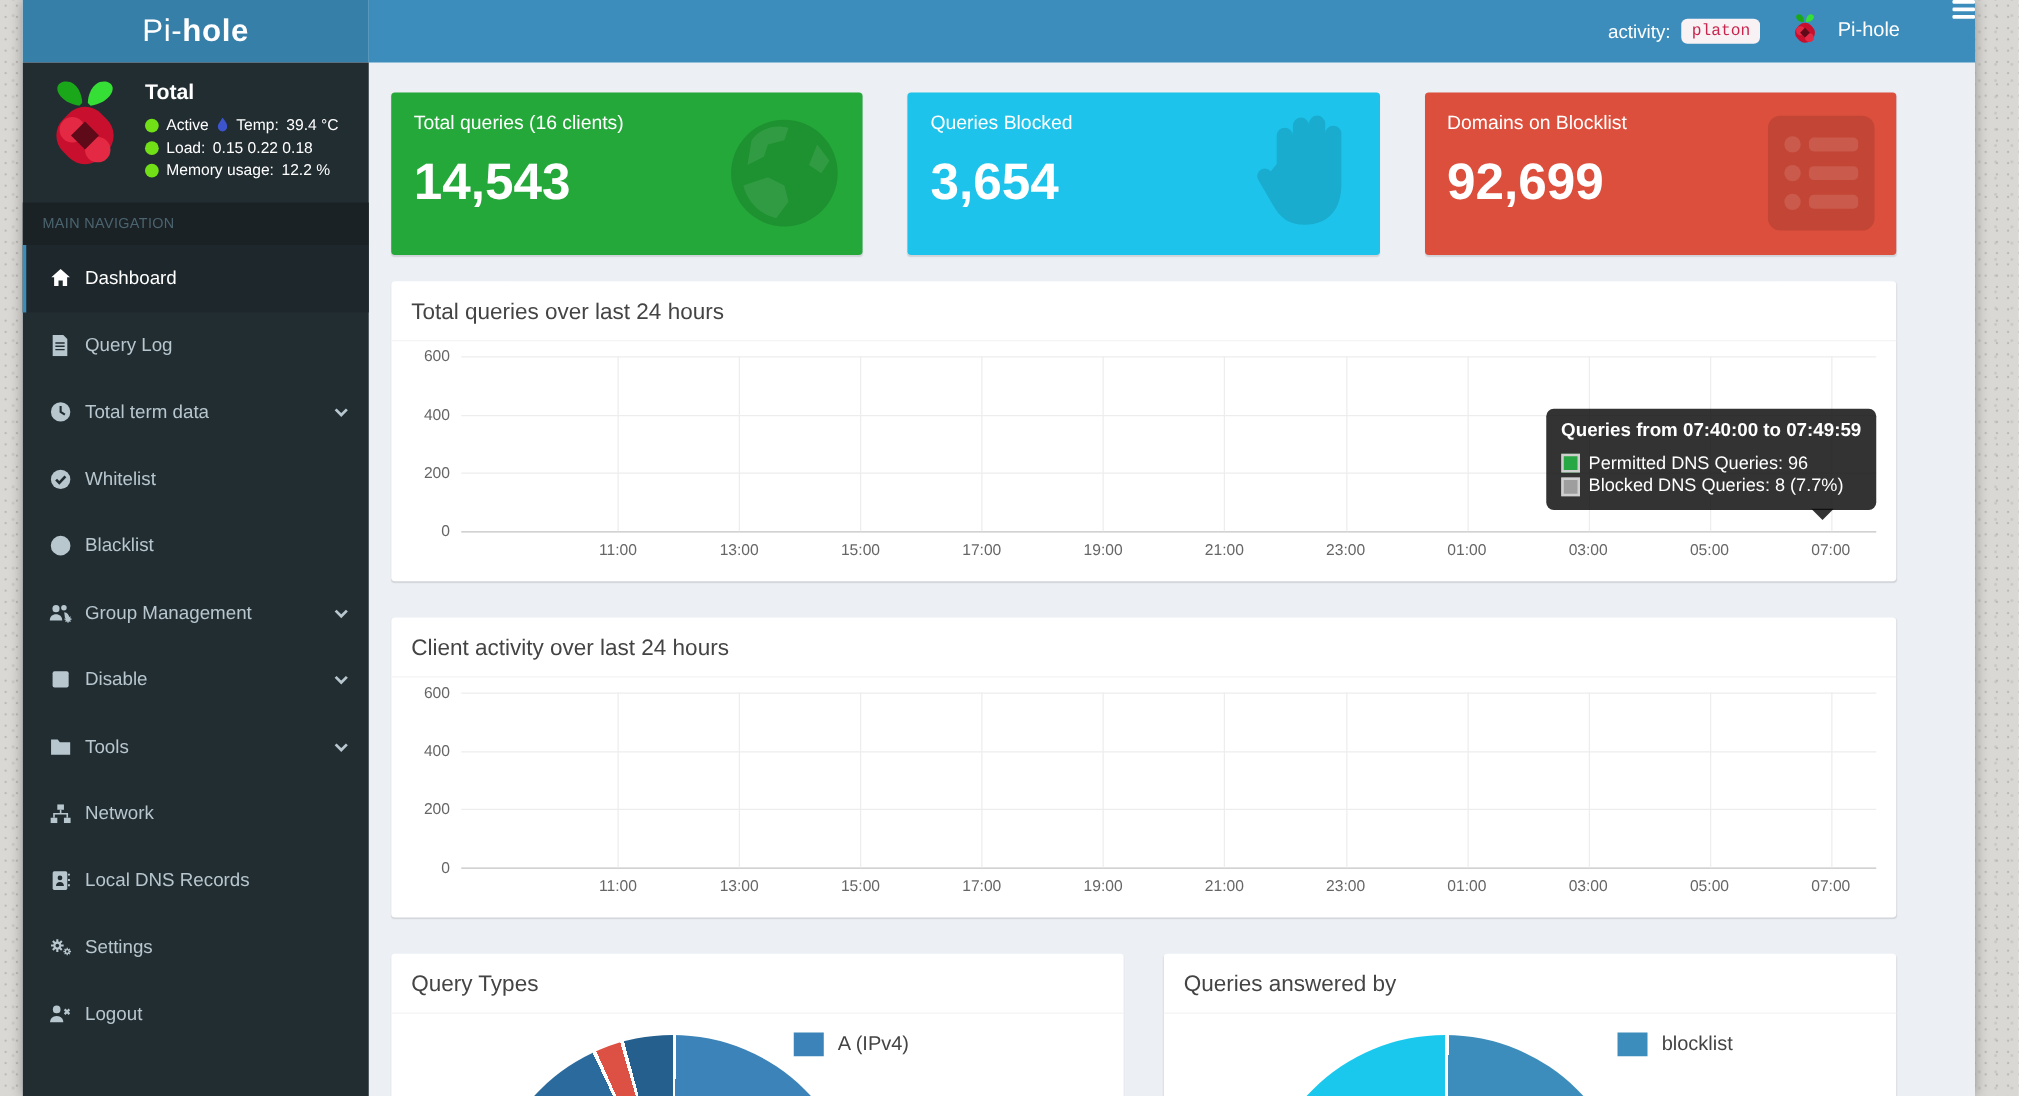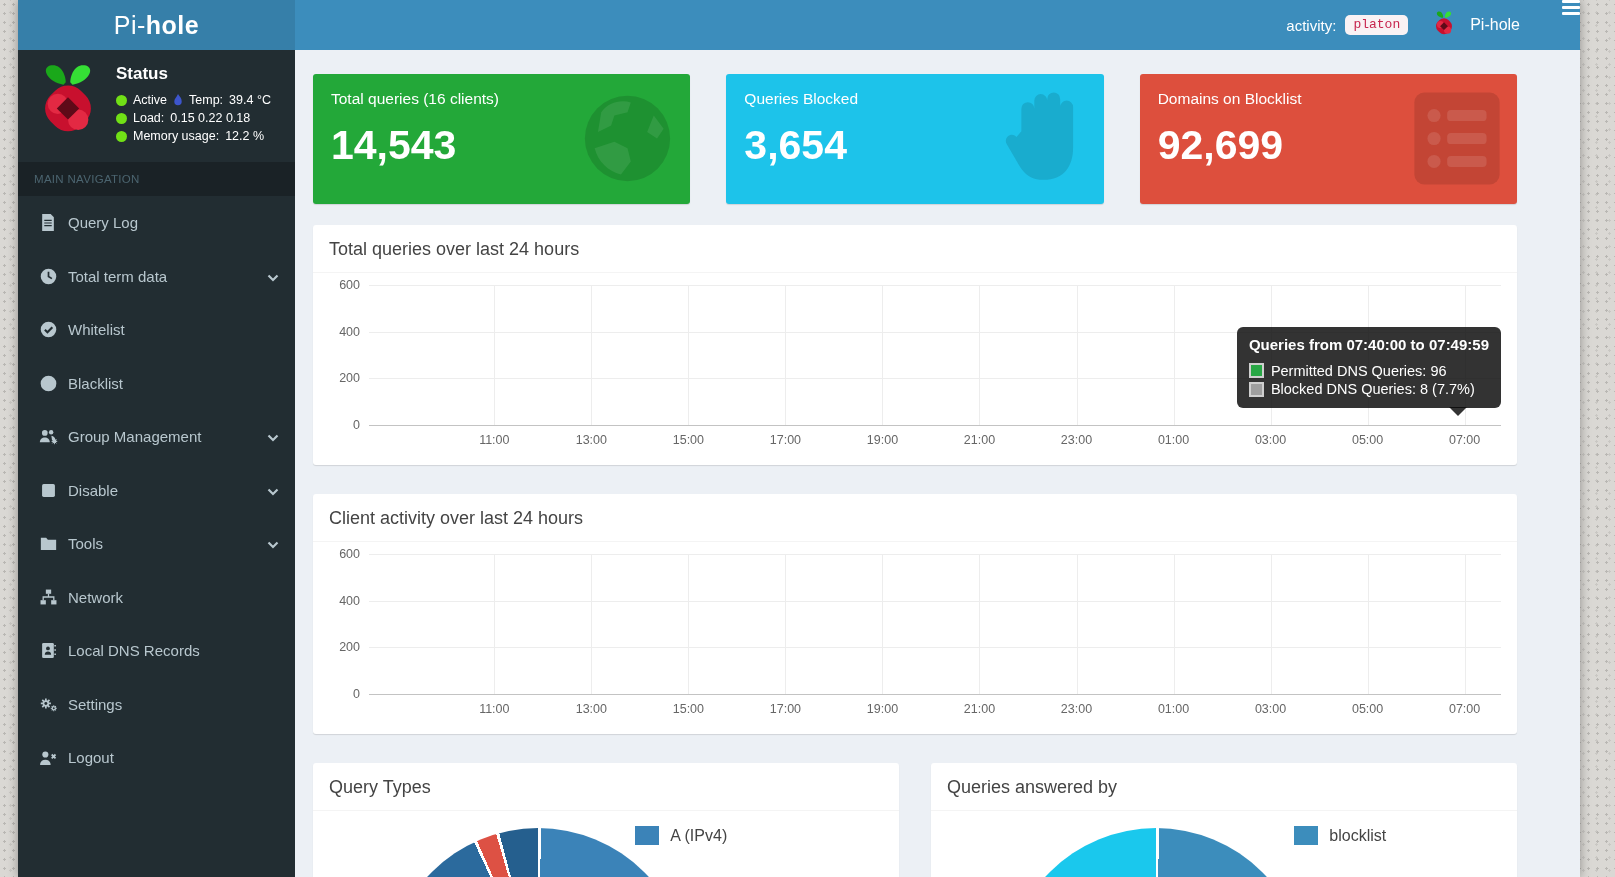--- a/index.html
+++ b/index.html
@@ -137,21 +137,21 @@
     <div class="status-panel">
       <svg class="berry-lg" viewBox="0 0 32 38">
         <path d="M14 10 C7 9 4 3 8 1.6 C13 0.4 15 6 15 9 Z" fill="#1aa81a"></path>
         <path d="M18 10 C25 9 28 3 24 1.6 C19 0.4 17 6 17 9 Z" fill="#35df35"></path>
         <rect x="6.5" y="11" width="19" height="19" rx="8" transform="rotate(45 16 20.5)" fill="#c8102e"></rect>
         <circle cx="11.5" cy="18.5" r="4.5" fill="#e32943"></circle>
         <circle cx="20.5" cy="25.5" r="4.5" fill="#e32943"></circle>
         <rect x="12.5" y="17" width="7" height="7" transform="rotate(45 16 20.5)" fill="#5e0a18"></rect>
       </svg>
       <div class="status-info">
-        <div class="status-title">Status</div>
+        <div class="status-title">Total</div>
         <div class="status-row">
           <span class="dot"></span>
           <span>Active</span>
           <svg class="flame" viewBox="0 0 10 14">
             <path d="M5 0 C7 3 9 4.5 9 8 A4 4 0 0 1 1 8 C1 5.5 3 4 5 0 Z" fill="#3d55cc"></path>
           </svg>
           <span>Temp:</span>
           <span>39.4 °C</span>
         </div>
         <div class="status-row">
@@ -163,20 +163,28 @@
           <span class="dot"></span>
           <span>Memory usage:</span>
           <span>12.2 %</span>
         </div>
       </div>
     </div>
 
     <div class="section-label">MAIN NAVIGATION</div>
 
     <div class="menu">
+      <div class="menu-item active">
+        <span class="mi-icon">
+          <svg width="17" height="17" viewBox="0 0 16 16">
+              <path d="M8 1.2 15 7.4 h-2.1 V14 H9.6 V9.8 H6.4 V14 H3.1 V7.4 H1 Z"></path>
+            </svg>
+        </span>
+        <span>Dashboard</span>
+      </div>
       <div class="menu-item">
         <span class="mi-icon">
           <svg width="14" height="17" viewBox="0 0 13 16">
               <path d="M1 0 h8 l3 3 v13 H1 Z"></path>
               <path d="M3 6h7M3 8.5h7M3 11h7" stroke="#222d32" stroke-width="1.1"></path>
             </svg>
         </span>
         <span>Query Log</span>
       </div>
       <div class="menu-item">

